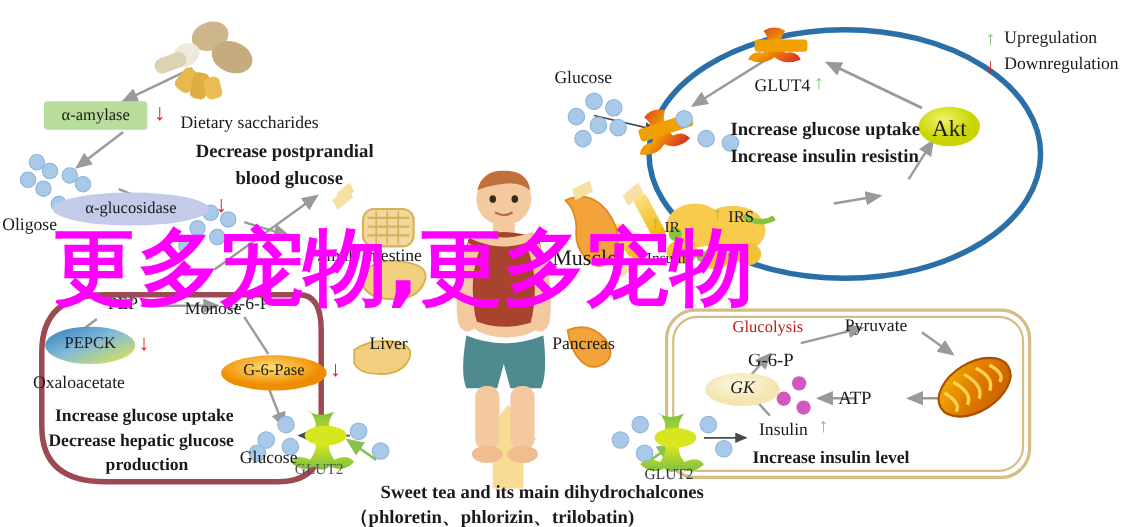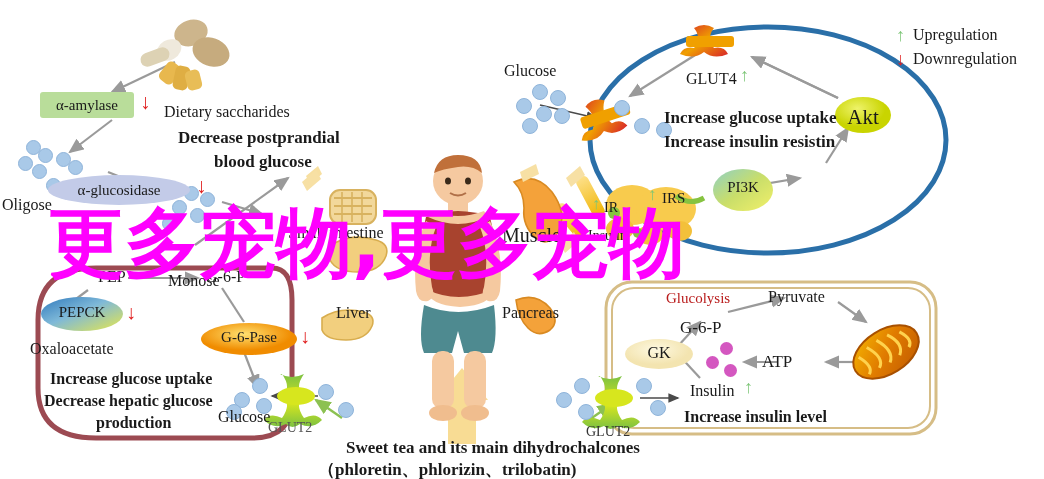--- a/index.html
+++ b/index.html
@@ -347,41 +347,35 @@
   <div class="abs reg reg-down" style="left:126px;top:302px;font-size:20px;z-index:21;">↓</div>
 
   <div class="abs" style="left:200px;top:322px;z-index:20;">
     <svg width="98" height="34">
         <ellipse cx="49" cy="17" rx="48" ry="16" fill="url(#gG6pase)"></ellipse>
       </svg>
     <span class="abs lbl" style="left:0;top:7px;width:98px;text-align:center;font-size:15px;">G-6-Pase</span>
   </div>
   <div class="abs reg reg-down" style="left:300px;top:326px;font-size:20px;z-index:21;">↓</div>
 
-  <div class="abs" style="left:624px;top:338px;z-index:20;">
+  <div class="abs" style="left:640px;top:338px;z-index:20;font-style:italic;">
     <svg width="70" height="32">
         <ellipse cx="35" cy="16" rx="34" ry="15" fill="url(#gGk)"></ellipse>
       </svg>
     <span class="abs lbl" style="left:0;top:6px;width:70px;text-align:center;font-size:16px;">GK</span>
   </div>
 
   <div class="abs" style="left:834px;top:96px;z-index:20;">
     <svg width="58" height="38">
         <ellipse cx="29" cy="19" rx="28" ry="18" fill="url(#gAkt)"></ellipse>
       </svg>
     <span class="abs lbl" style="left:0;top:9px;width:58px;text-align:center;font-size:21px;">Akt</span>
   </div>
 
 
-  <div class="abs" style="left:712px;top:168px;z-index:20;">
-    <svg width="62" height="44">
-        <ellipse cx="31" cy="22" rx="30" ry="21" fill="url(#gPi3k)"></ellipse>
-      </svg>
-    <span class="abs lbl" style="left:0;top:11px;width:62px;text-align:center;font-size:15px;">PI3K</span>
-  </div>
 
   <div class="abs lbl" style="left:662px;top:190px;font-size:15px;z-index:22;">IRS</div>
   <div class="abs reg reg-up" style="left:648px;top:186px;font-size:17px;z-index:22;">↑</div>
 
   <div class="abs lbl" style="left:604px;top:200px;font-size:14px;z-index:22;">IR</div>
   <div class="abs reg reg-up" style="left:592px;top:196px;font-size:16px;z-index:22;">↑</div>
   <div class="abs lbl" style="left:588px;top:228px;font-size:14px;z-index:22;">Insulin</div>
 
   <div class="abs lbl" style="left:164px;top:103px;font-size:16px;z-index:22;">Dietary saccharides</div>
   <div class="abs lbl bold" style="left:178px;top:128px;font-size:17px;z-index:22;">Decrease postprandial</div>

